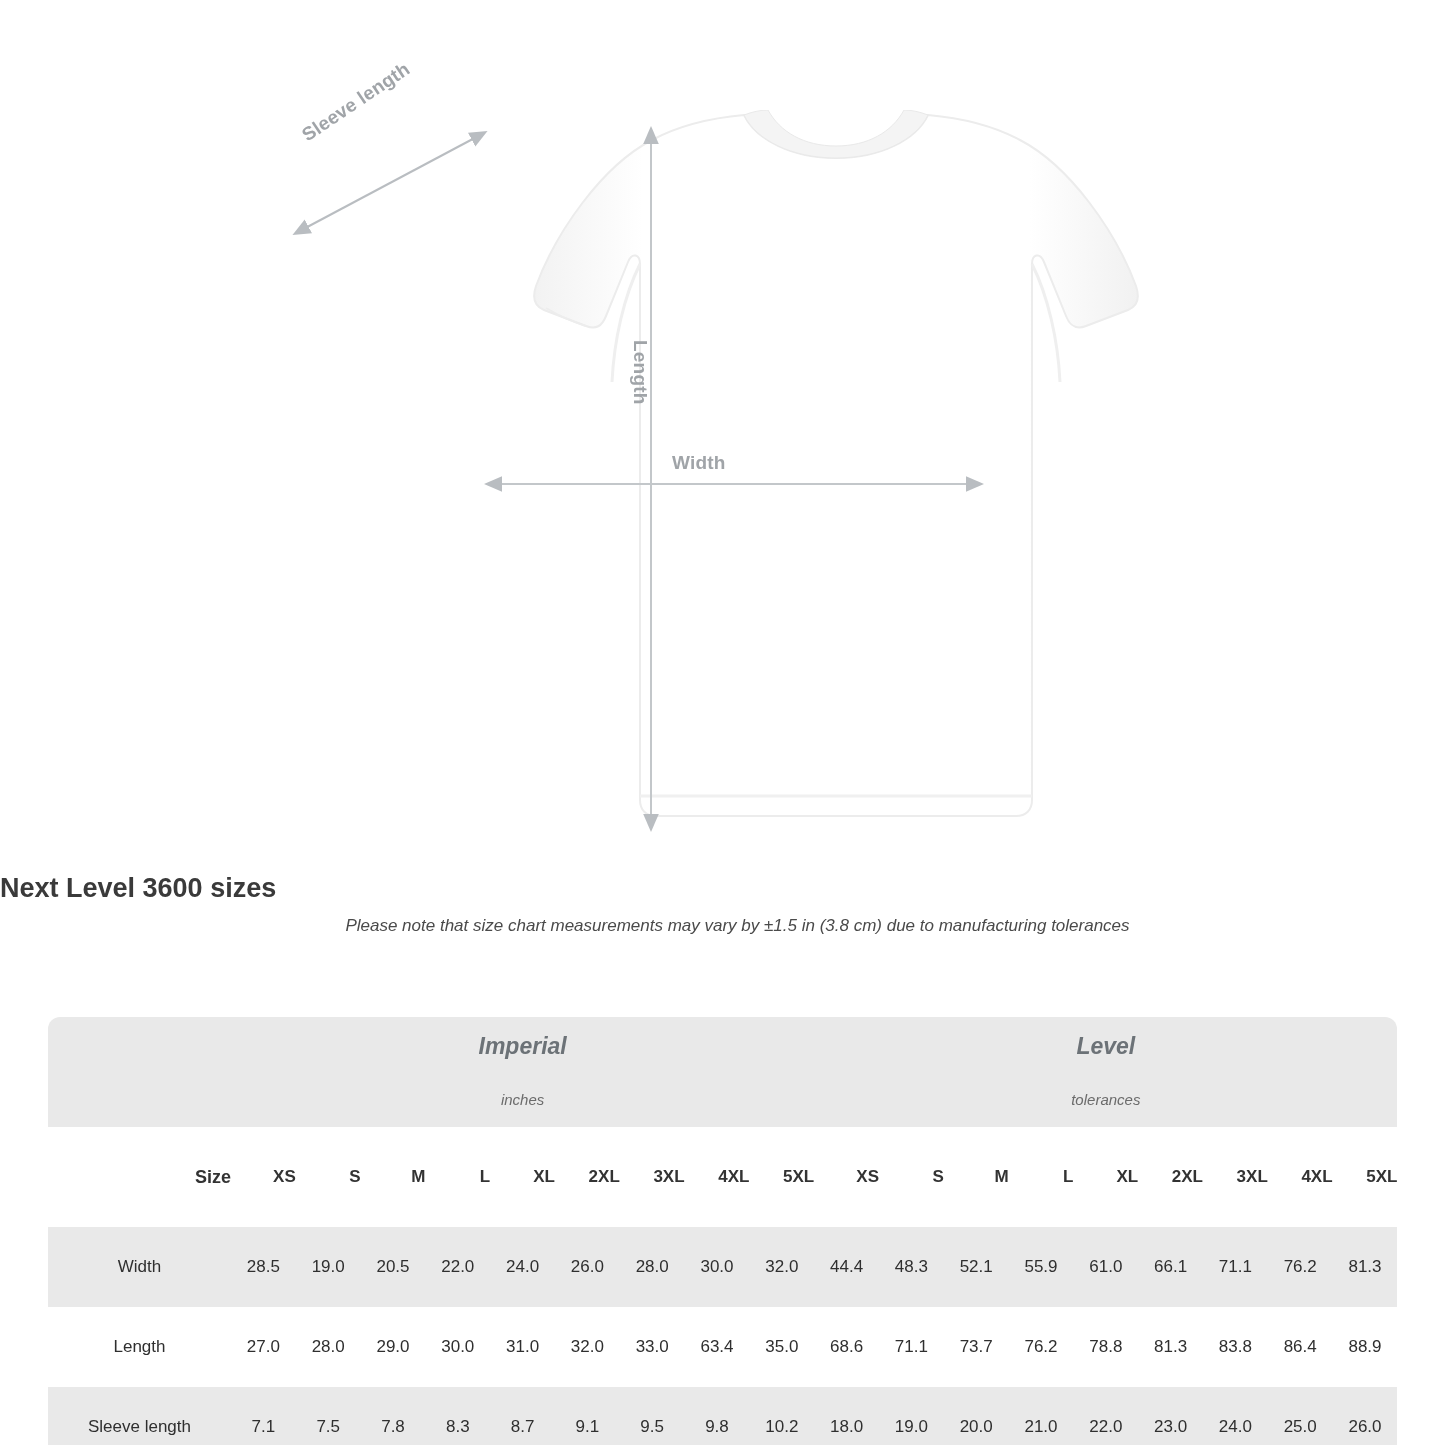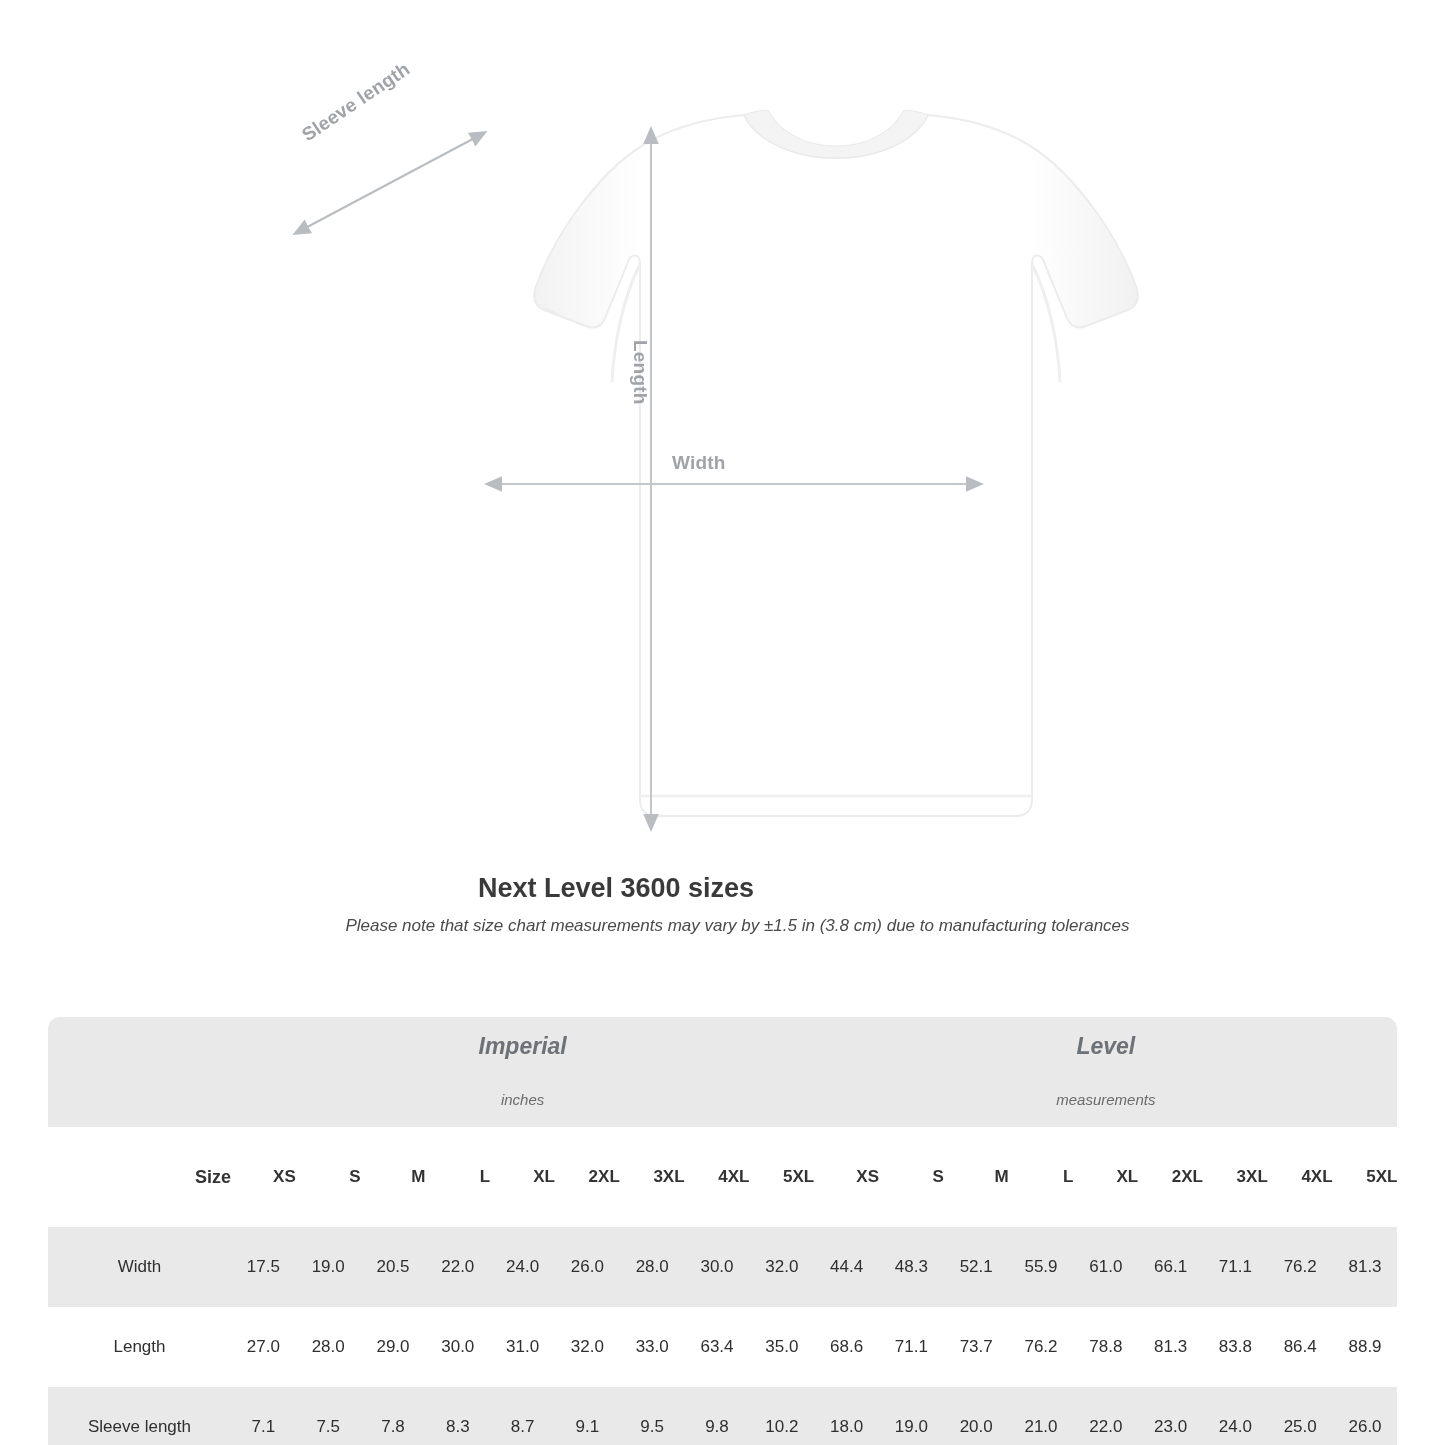--- a/index.html
+++ b/index.html
@@ -56,21 +56,21 @@
     left: 672px;
     top: 452px;
   }
 
   
   .title {
     position: absolute;
     left: 0;
     top: 873px;
     width: 1232px;
-    text-align: center;
+    text-align: left;
     font-size: 27px;
     font-weight: bold;
     color: #3a3a3a;
   }
   .subtitle {
     position: absolute;
     left: 0;
     top: 916px;
     width: 1445px;
     text-align: center;
@@ -246,21 +246,21 @@
       <tbody>
 
         <tr class="unit-row">
           <td></td>
           <td colspan="9">
             <div class="unit-name">Imperial</div>
             <div class="unit-sub">inches</div>
           </td>
           <td colspan="9">
             <div class="unit-name">Level</div>
-            <div class="unit-sub">measurements</div>
+            <div class="unit-sub">tolerances</div>
           </td>
         </tr>
 
         <tr class="size-row">
           <td class="rowlabel">Size</td>
           <td>XS</td>
           <td>S</td>
           <td>M</td>
           <td>L</td>
           <td>XL</td>
@@ -274,21 +274,21 @@
           <td>L</td>
           <td>XL</td>
           <td>2XL</td>
           <td>3XL</td>
           <td>4XL</td>
           <td>5XL</td>
         </tr>
 
         <tr class="data-row shade">
           <td class="rowlabel">Width</td>
-          <td>17.5</td>
+          <td>28.5</td>
           <td>19.0</td>
           <td>20.5</td>
           <td>22.0</td>
           <td>24.0</td>
           <td>26.0</td>
           <td>28.0</td>
           <td>30.0</td>
           <td>32.0</td>
           <td>44.4</td>
           <td>48.3</td>

